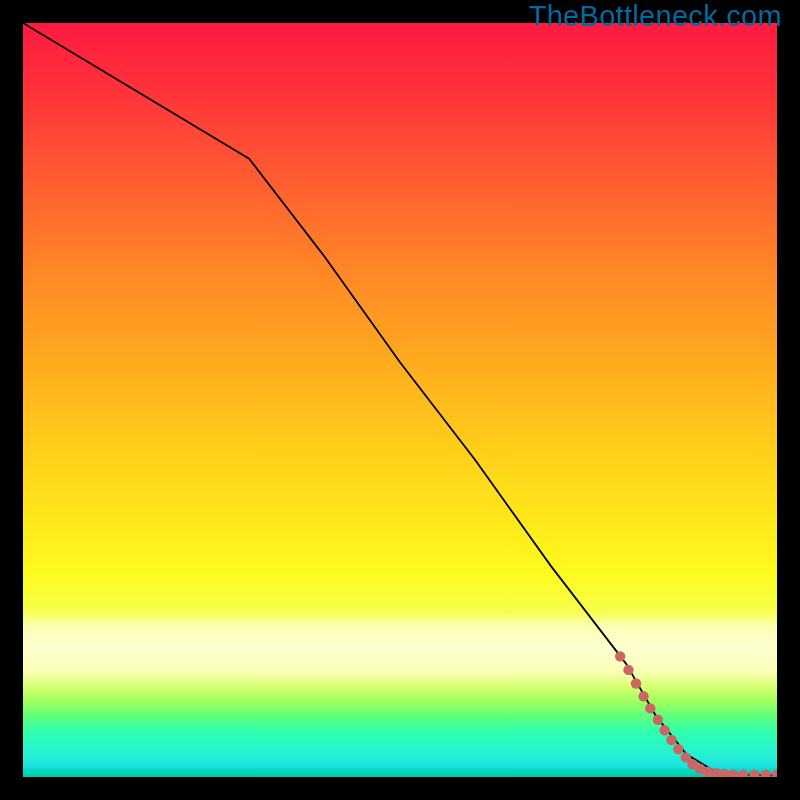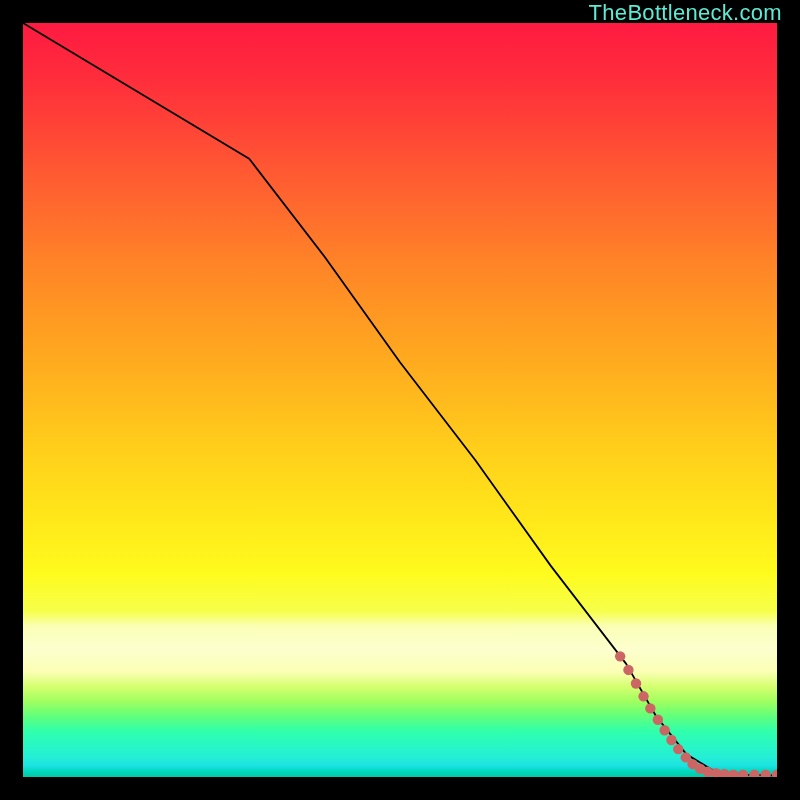--- a/index.html
+++ b/index.html
@@ -14,22 +14,22 @@
   .frame {
     position: relative;
     width: 800px;
     height: 800px;
     background: #000;
   }
   .watermark {
     position: absolute;
     top: 0;
     right: 18px;
-    color: #5eead4;
-    font-size: 22px;
+    color: #0369a1;
+    font-size: 29px;
     font-weight: 500;
     letter-spacing: 0.3px;
     z-index: 50;
   }
   .plot {
     position: absolute;
     left: 23px;
     top: 23px;
     width: 754px;
     height: 754px;

